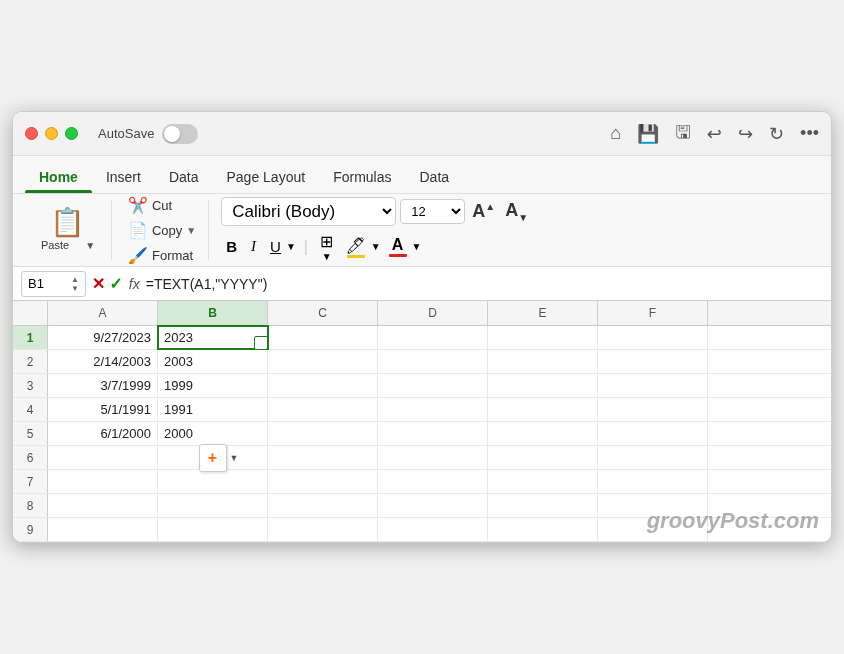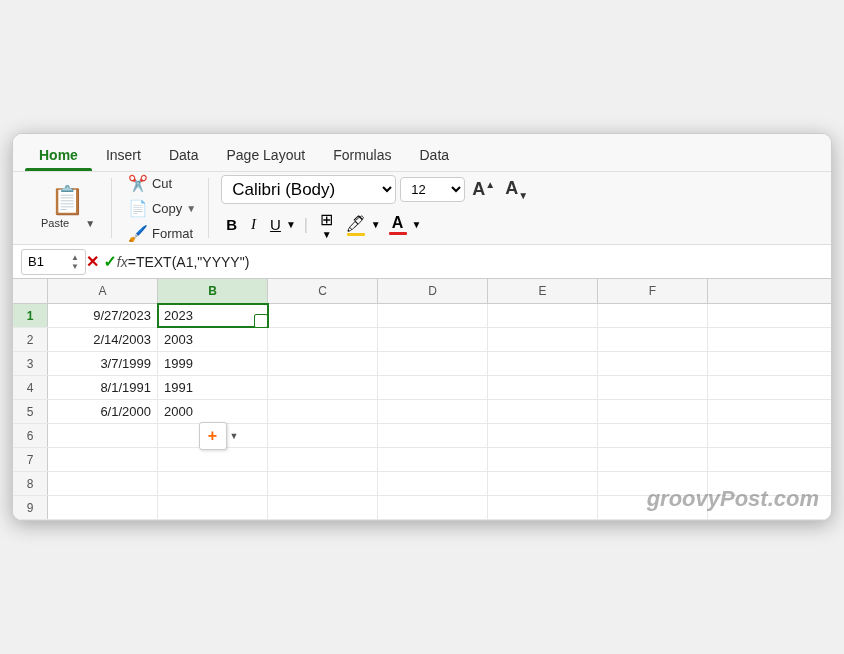--- a/index.html
+++ b/index.html
@@ -240,20 +240,21 @@
       border-radius: 1px;
     }
     
     .formula-bar {
       display: flex;
       align-items: center;
       background: white;
       border-bottom: 1px solid #ccc;
       padding: 0 8px;
       height: 34px;
+      gap: 6px;
     }
     .cell-ref {
       width: 65px;
       text-align: center;
       font-size: 13px;
       border: 1px solid #ccc;
       border-radius: 3px;
       padding: 3px 6px;
       display: flex;
       align-items: center;
@@ -393,20 +394,40 @@
     .spreadsheet-container {
       position: relative;
     }
     select { appearance: auto; }
   </style>
 </head>
 <body>
 
 <div class="window">
 
+  <div class="titlebar">
+    <div class="traffic-lights">
+      <div class="tl tl-red"></div>
+      <div class="tl tl-yellow"></div>
+      <div class="tl tl-green"></div>
+    </div>
+    <div class="autosave-area">
+      <span>AutoSave</span>
+      <div class="toggle"></div>
+    </div>
+    <div class="titlebar-icons">
+      <span class="titlebar-icon">⌂</span>
+      <span class="titlebar-icon">💾</span>
+      <span class="titlebar-icon">🖫</span>
+      <span class="titlebar-icon">↩</span>
+      <span class="titlebar-icon">↪</span>
+      <span class="titlebar-icon">↻</span>
+      <span class="titlebar-icon">•••</span>
+    </div>
+  </div>
 
   <div class="ribbon-tabs">
     <div class="tab active">Home</div>
     <div class="tab">Insert</div>
     <div class="tab">Data</div>
     <div class="tab">Page Layout</div>
     <div class="tab">Formulas</div>
     <div class="tab">Data</div>
   </div>
 
@@ -544,21 +565,21 @@
         <div class="cell col-a">3/7/1999</div>
         <div class="cell col-b">1999</div>
         <div class="cell col-c"></div>
         <div class="cell col-d"></div>
         <div class="cell col-e"></div>
         <div class="cell col-f"></div>
       </div>
 
       <div class="grid-row">
         <div class="row-num">4</div>
-        <div class="cell col-a">8/1/1991</div>
+        <div class="cell col-a">5/1/1991</div>
         <div class="cell col-b">1991</div>
         <div class="cell col-c"></div>
         <div class="cell col-d"></div>
         <div class="cell col-e"></div>
         <div class="cell col-f"></div>
       </div>
 
       <div class="grid-row">
         <div class="row-num">5</div>
         <div class="cell col-a">6/1/2000</div>

